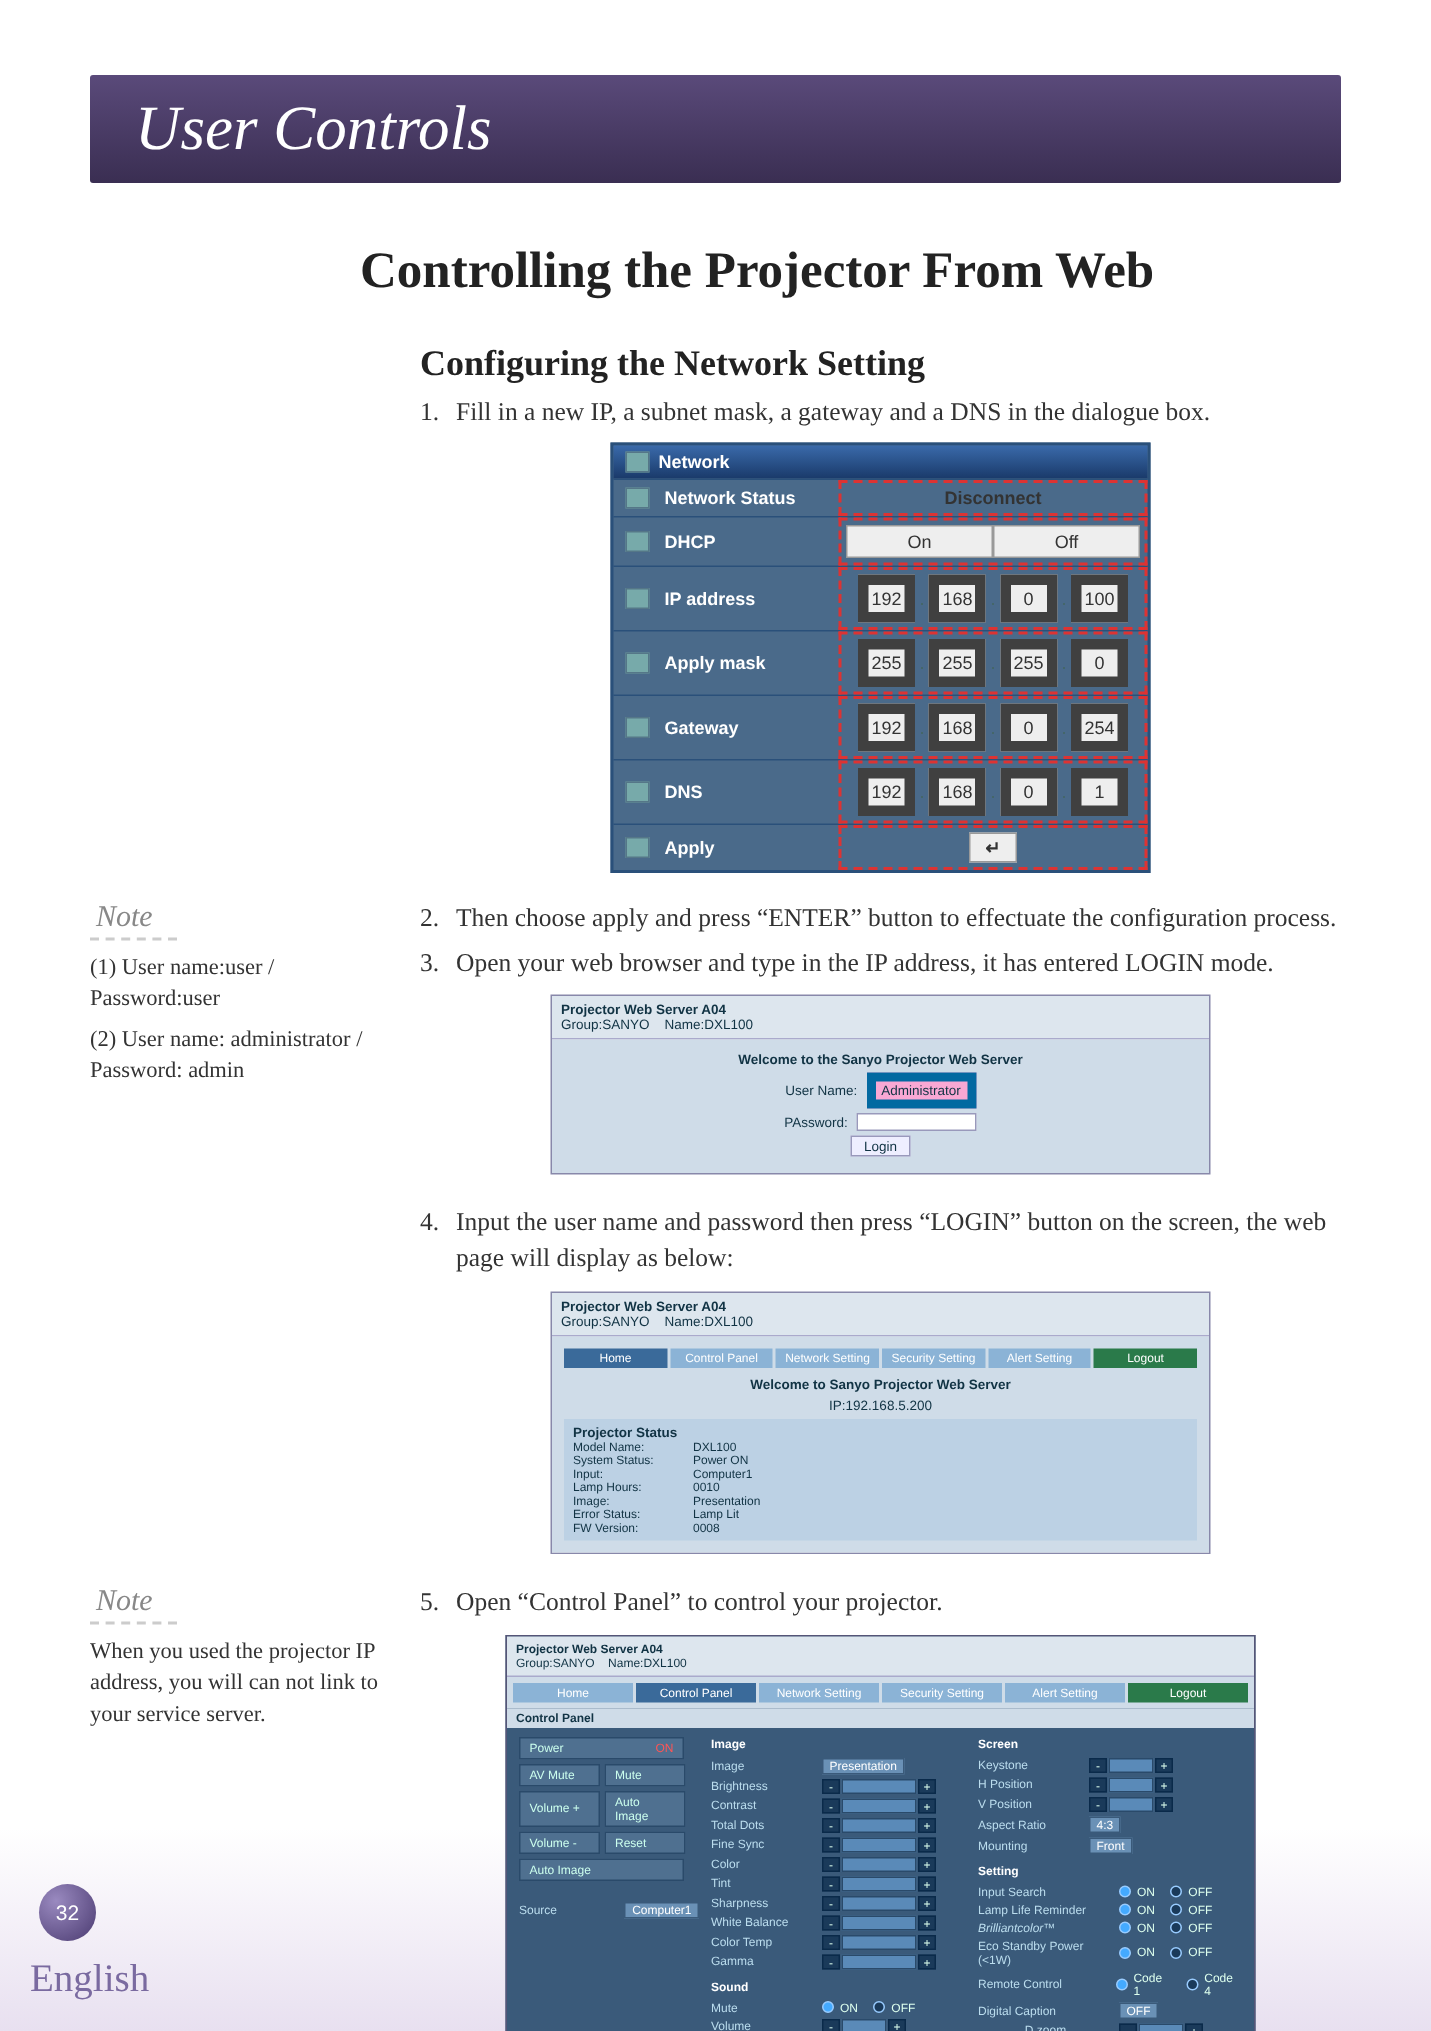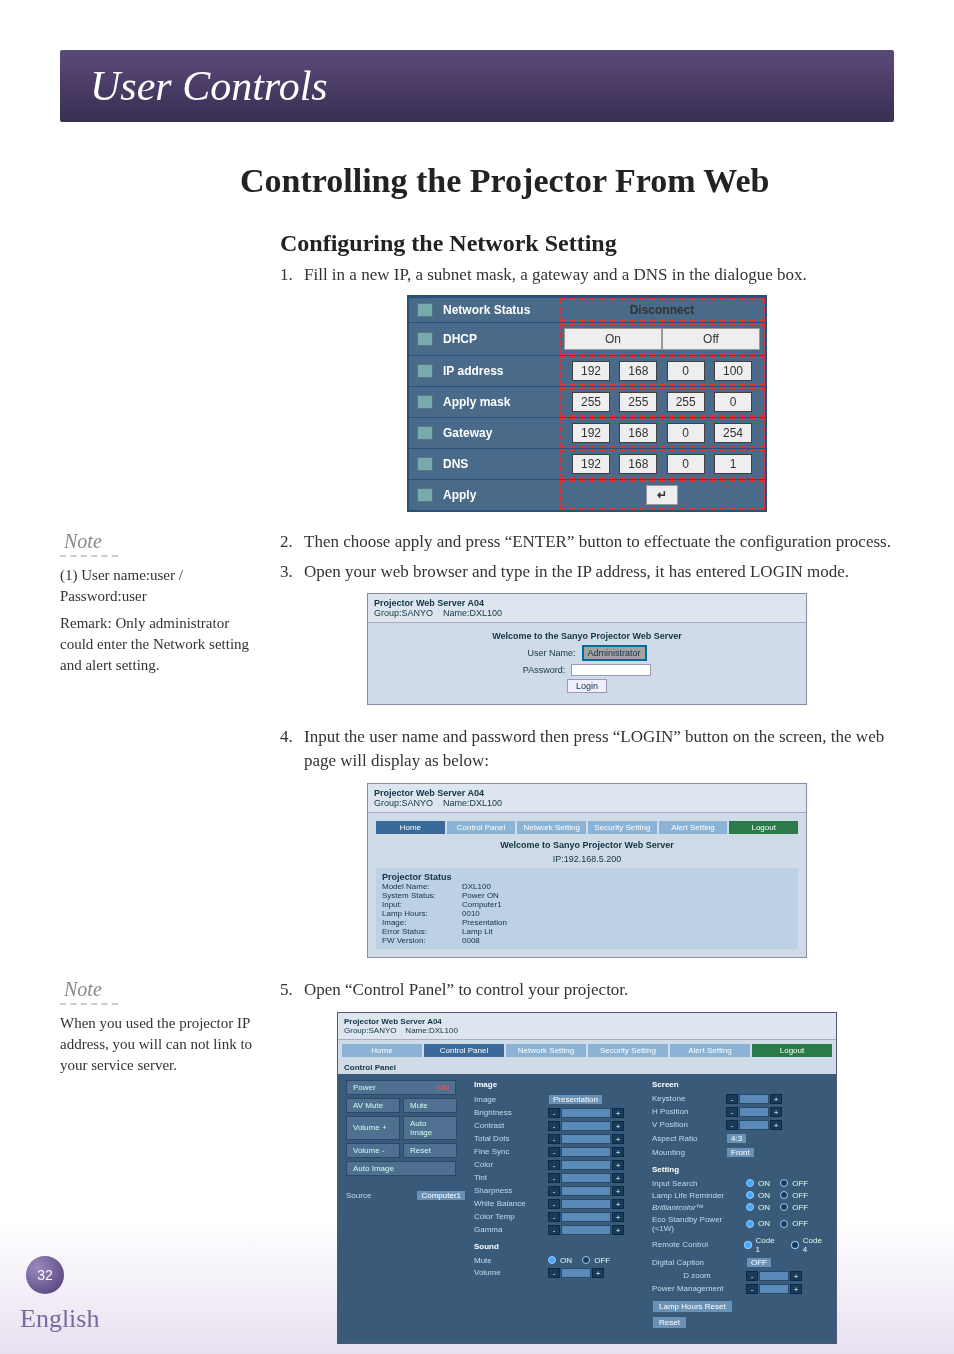--- a/index.html
+++ b/index.html
@@ -76,21 +76,21 @@
   .net-row { display:flex; align-items:center; border-top:1px solid #2a507a; }
   .net-label {
     width: 150px; color:#fff; font-weight:bold; padding:4px 8px;
     display:flex; align-items:center; gap:10px;
   }
   .net-val {
     flex:1; padding:3px 4px; display:flex; gap:3px; align-items:center; justify-content:center;
   }
   .dashed-box { border:2px dashed #d33; padding:3px; }
   .field-cell {
-    background:#eee; border:1px solid #404040; text-align:center; width:38px; padding:2px 0;
+    background:#eee; border:7px solid #404040; text-align:center; width:38px; padding:2px 0;
   }
   .onoff { display:flex; width:100%; }
   .onoff div { flex:1; background:#eee; border:1px solid #999; text-align:center; padding:3px 0; }
   .apply-icon {
     background:#eee; border:1px solid #999; padding:2px 10px; font-weight:bold;
   }
   .mini-icon { width:16px;height:14px; background:#7aa; border:1px solid #578; }
 
   
   .webshot {
@@ -99,21 +99,21 @@
     color:#134;
   }
   .ws-head {
     background:#dde6ee; padding:4px 6px; font-weight:bold; font-size:9px;
     border-bottom:1px solid #aac;
   }
   .ws-head .line2 { font-weight:normal; }
   .ws-body { background:#cfdce8; padding:8px; }
   .ws-center { text-align:center; }
   .ws-login-row { display:flex; justify-content:center; gap:6px; margin:3px 0; align-items:center;}
-  .ws-sel { background:#a3a3a3; border:2px solid #0369a1; padding:1px 4px; font-size:9px; }
+  .ws-sel { background:#f9a8d4; border:6px solid #0369a1; padding:1px 4px; font-size:9px; }
   .ws-inp { background:#fff; border:1px solid #99b; width:80px; height:12px; }
   .ws-btn { background:#eef; border:1px solid #99b; padding:1px 8px; font-size:9px; }
 
   .ws-tabs { display:flex; gap:2px; margin-bottom:6px; }
   .ws-tab {
     flex:1; background:#8bb3d6; color:#fff; font-size:8px; text-align:center; padding:2px 0;
   }
   .ws-tab.active { background:#3a6a9a; }
   .ws-tab.logout { background:#2a7a4a; }
   .ws-status { background:#bcd1e4; padding:4px 6px; margin-top:4px; }
@@ -177,20 +177,24 @@
 
 <div class="layout">
   <div class="side-col"></div>
   <div class="content-col">
     <div class="step">
       <div class="step-num">1.</div>
       <div class="step-text">Fill in a new IP, a subnet mask, a gateway and a DNS in the dialogue box.</div>
     </div>
 
     <div class="net-win">
+      <div class="net-title">
+        <span class="mini-icon"></span>
+        <span>Network</span>
+      </div>
       <div class="net-row">
         <div class="net-label">
             <span class="mini-icon"></span>
             <span>Network Status</span>
           </div>
         <div class="net-val dashed-box">
             <div style="flex:1;text-align:center;font-weight:bold;color:#333;">Disconnect</div>
           </div>
       </div>
       <div class="net-row">
@@ -276,21 +280,21 @@
       </div>
     </div>
   </div>
 </div>
 
 <div class="layout">
   <div class="side-col">
     <div class="note-label">Note</div>
     <div class="note-body">
       <div class="note-item">(1) User name:user / Password:user</div>
-      <div class="note-item">Remark: Only administrator could enter the Network setting and alert setting.</div>
+      <div class="note-item">(2) User name: administrator / Password: admin</div>
     </div>
   </div>
   <div class="content-col">
     <div class="step">
       <div class="step-num">2.</div>
       <div class="step-text">Then choose apply and press “ENTER” button to effectuate the configuration process.</div>
     </div>
     <div class="step">
       <div class="step-num">3.</div>
       <div class="step-text">Open your web browser and type in the IP address, it has entered LOGIN mode.</div>

